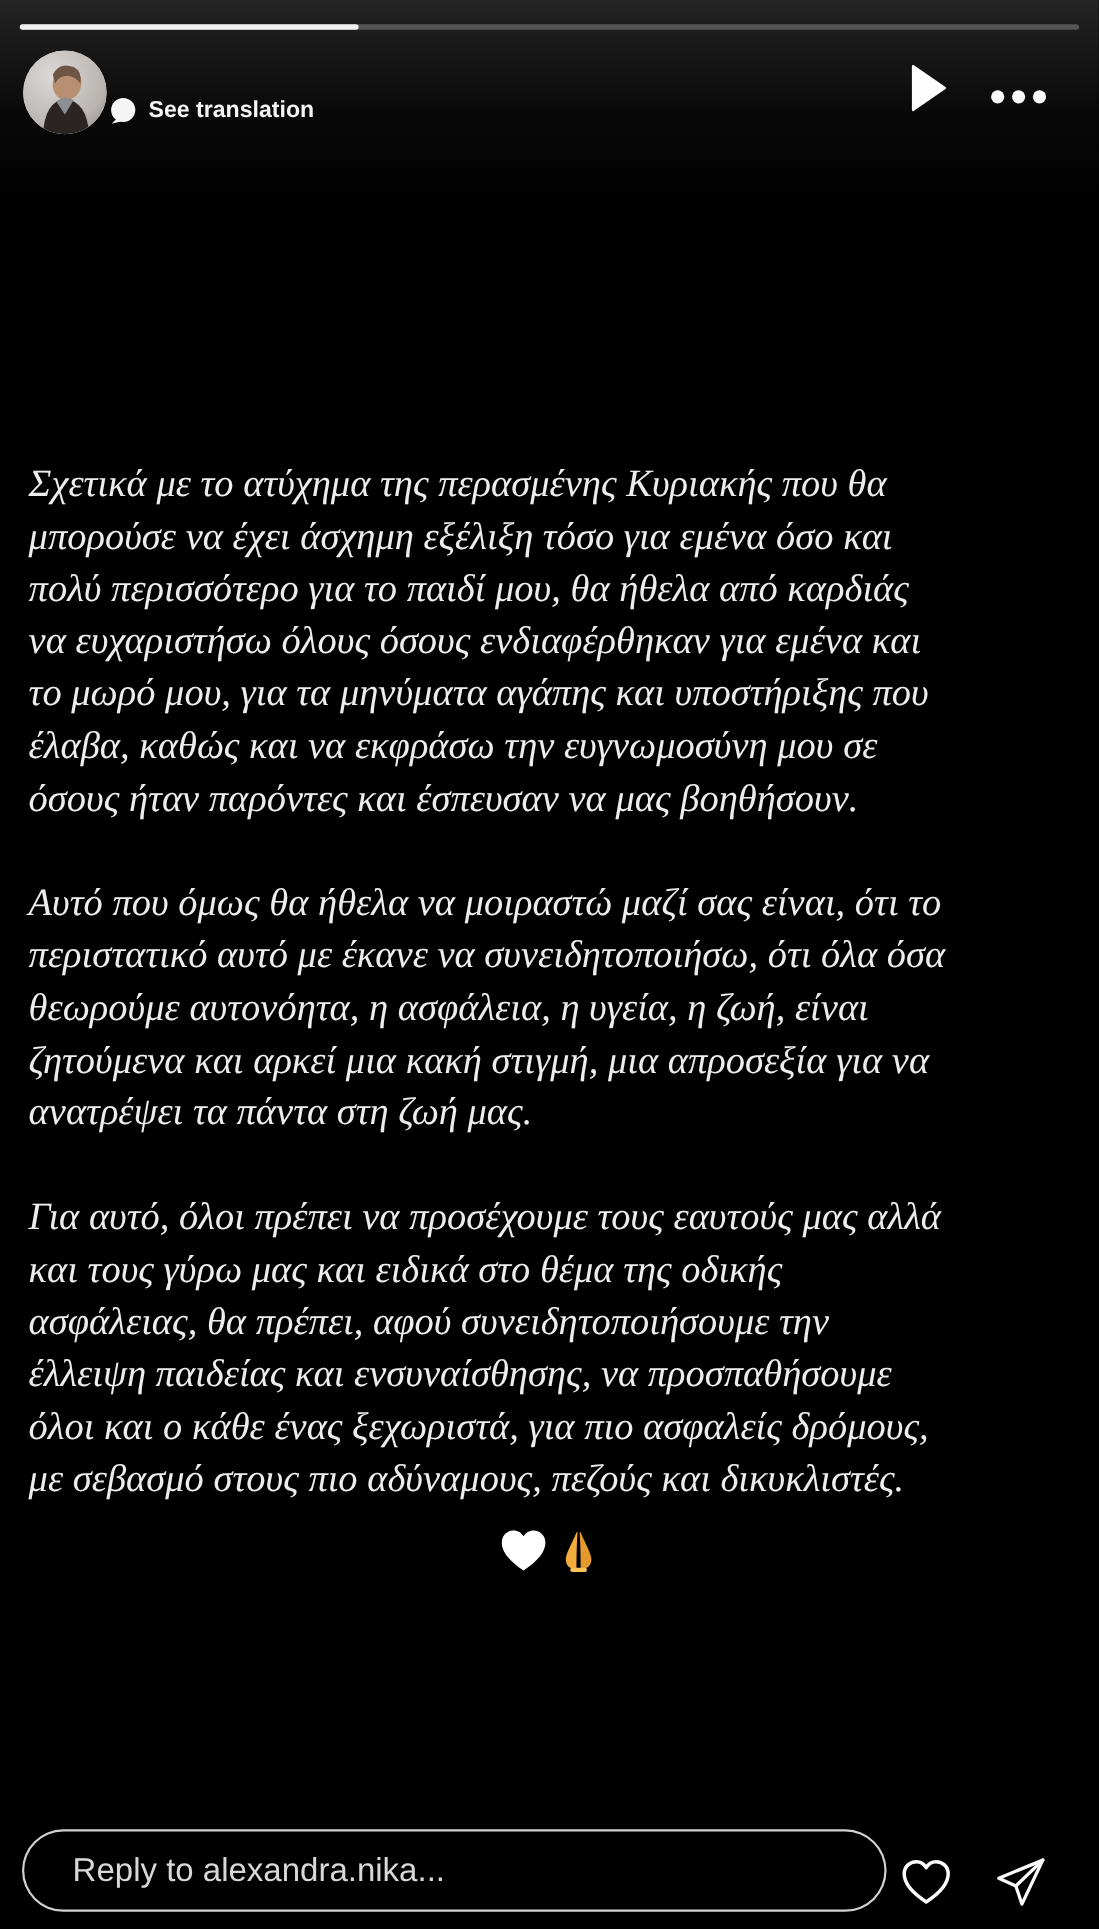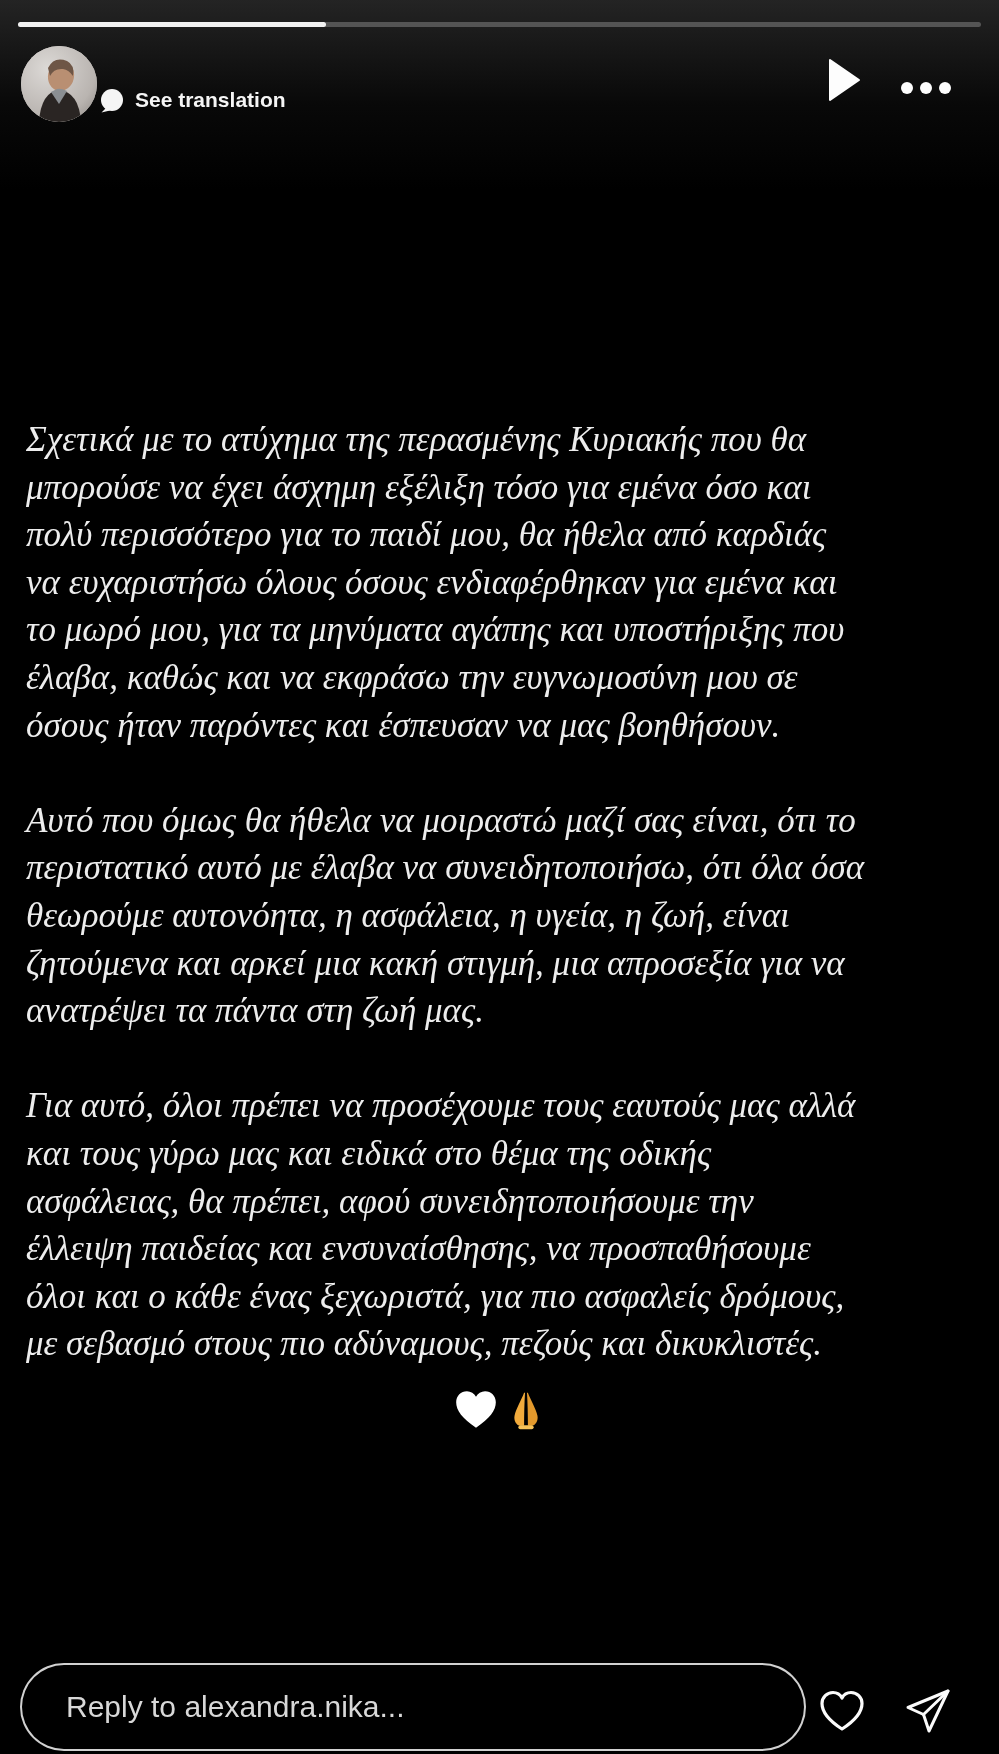--- a/index.html
+++ b/index.html
@@ -28,21 +28,21 @@
   
   .story-text{position:absolute;top:416px;left:26px;right:26px;color:#ededed;
     font-family:"Liberation Serif","DejaVu Serif",serif;font-style:italic;
     font-size:35px;line-height:47.6px;text-shadow:0 0 6px rgba(0,0,0,.9);}
   .story-text p{margin:0 0 47.6px 0;white-space:pre-line;}
   .story-text p:last-of-type{margin-bottom:16px;}
   .emoji-line{display:flex;justify-content:center;align-items:flex-end;gap:5px;height:48px;}
   .emoji-line svg{display:block;}
 
   
-  .reply-pill{position:absolute;left:20px;top:1663px;width:786px;height:88px;border:2px solid rgba(246,246,246,.85);
+  .reply-pill{position:absolute;left:20px;top:1663px;width:786px;height:75px;border:2px solid rgba(246,246,246,.85);
     border-radius:46px;box-sizing:border-box;display:flex;align-items:center;background:rgba(0,0,0,.2);}
   .reply-input{flex:1;margin:0 30px 0 42px;background:transparent;border:none;outline:none;color:#f2f2f2;
     font-size:30px;font-family:"Liberation Sans",sans-serif;}
   .reply-input::placeholder{color:#d8d8d8;opacity:1;}
   .like-button{position:absolute;left:818px;top:1688px;width:48px;height:48px;cursor:pointer;}
   .share-button{position:absolute;left:903px;top:1688px;width:48px;height:48px;cursor:pointer;}
 </style>
 </head>
 <body>
 
@@ -94,21 +94,21 @@
 
   <div class="story-text">
     <p>Σχετικά με το ατύχημα της περασμένης Κυριακής που θα
 μπορούσε να έχει άσχημη εξέλιξη τόσο για εμένα όσο και
 πολύ περισσότερο για το παιδί μου, θα ήθελα από καρδιάς
 να ευχαριστήσω όλους όσους ενδιαφέρθηκαν για εμένα και
 το μωρό μου, για τα μηνύματα αγάπης και υποστήριξης που
 έλαβα, καθώς και να εκφράσω την ευγνωμοσύνη μου σε
 όσους ήταν παρόντες και έσπευσαν να μας βοηθήσουν.</p>
     <p>Αυτό που όμως θα ήθελα να μοιραστώ μαζί σας είναι, ότι το
-περιστατικό αυτό με έλαβα να συνειδητοποιήσω, ότι όλα όσα
+περιστατικό αυτό με έκανε να συνειδητοποιήσω, ότι όλα όσα
 θεωρούμε αυτονόητα, η ασφάλεια, η υγεία, η ζωή, είναι
 ζητούμενα και αρκεί μια κακή στιγμή, μια απροσεξία για να
 ανατρέψει τα πάντα στη ζωή μας.</p>
     <p>Για αυτό, όλοι πρέπει να προσέχουμε τους εαυτούς μας αλλά
 και τους γύρω μας και ειδικά στο θέμα της οδικής
 ασφάλειας, θα πρέπει, αφού συνειδητοποιήσουμε την
 έλλειψη παιδείας και ενσυναίσθησης, να προσπαθήσουμε
 όλοι και ο κάθε ένας ξεχωριστά, για πιο ασφαλείς δρόμους,
 με σεβασμό στους πιο αδύναμους, πεζούς και δικυκλιστές.</p>
     <div class="emoji-line">

